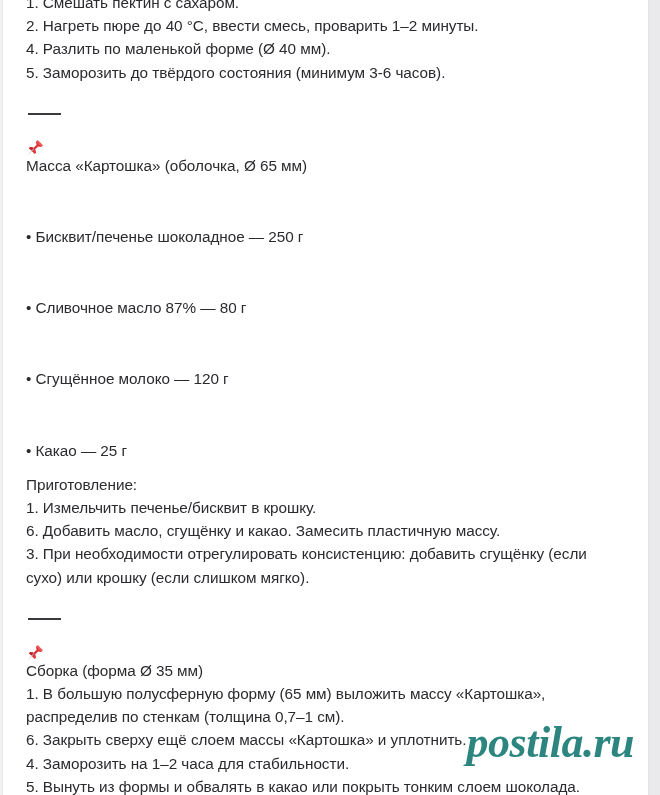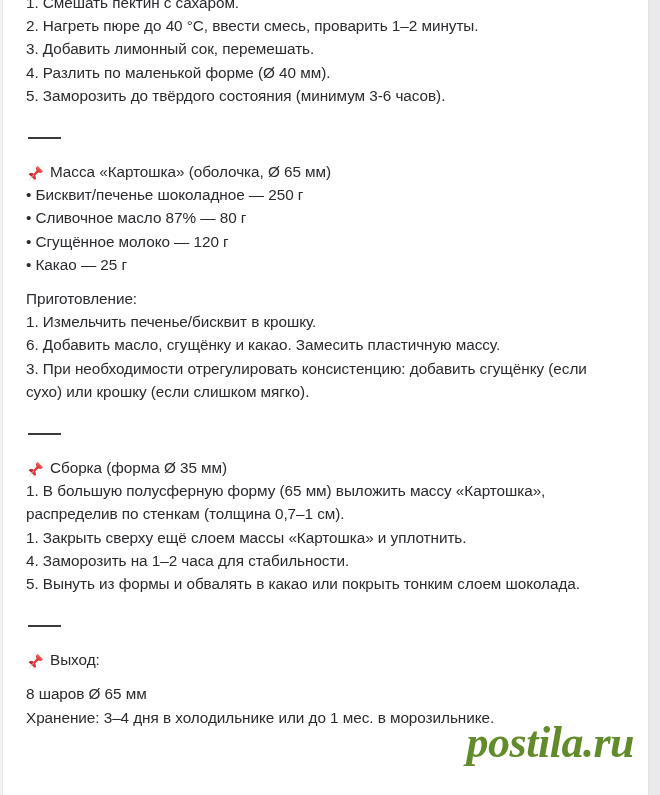--- a/index.html
+++ b/index.html
@@ -57,48 +57,49 @@
     width: 33px;
     height: 2px;
     background: #3a3a3e;
     margin: 0 0 0 2px;
   }
   .divider-wrap { height: 23px; display: flex; align-items: center; }
 
   
   .heading {
     display: flex;
-    align-items: center;
+    align-items: flex-start;
     white-space: nowrap;
+    flex-direction: column;
   }
   .pin {
     display: inline-block;
     width: 18px;
     height: 17px;
     margin-right: 6px;
     position: relative;
     top: 2px;
     flex: 0 0 auto;
   }
   .pin svg { display: block; }
   .heading-text { letter-spacing: -0.05px; }
 
-  .bullet-row { white-space: nowrap; letter-spacing: -0.05px; }
+  .bullet-row { white-space: nowrap; letter-spacing: -0.05px; margin-top: 48px; }
 
   
   #watermark {
     position: absolute;
     right: 14px;
     bottom: 30px;
     font-family: "Liberation Serif", "DejaVu Serif", serif;
     font-style: italic;
     font-weight: 700;
     font-size: 44px;
     line-height: 44px;
-    color: #4d7c0f;
+    color: #0f766e;
     opacity: 0.88;
     letter-spacing: -0.5px;
     pointer-events: none;
     user-select: none;
   }
   
   #gutter-right {
     position: absolute;
     right: 0;
     top: 0;
@@ -121,21 +122,20 @@
 <div id="screen">
 
   <div id="gutter-left"></div>
 
   <div id="card">
     <div id="flow">
 
       <div class="line">1. Смешать пектин с сахаром.</div>
 
       <div class="line">2. Нагреть пюре до 40 °C, ввести смесь, проварить 1–2 минуты.</div>
-      <div class="line">3. Добавить лимонный сок, перемешать.</div>
       <div class="line">4. Разлить по маленькой форме (Ø 40 мм).</div>
       <div class="line">5. Заморозить до твёрдого состояния (минимум 3-6 часов).</div>
 
       <div class="gap-md"></div>
       <div class="divider-wrap">
         <div class="divider"></div>
       </div>
       <div class="gap-sm"></div>
 
       <div class="heading">
@@ -174,21 +174,21 @@
             <path d="M23.5 2.5 L33.5 12.5 L29.8 16.2 L24.5 14.8 L18.6 20.7 L20.2 27.4 L17.4 30.2 L5.8 18.6 L8.6 15.8 L15.3 17.4 L21.2 11.5 L19.8 6.2 Z" fill="#e0353a"></path>
             <path d="M16.6 19.4 L2.0 34.0 L14.0 19.0 Z" fill="#b8c7d1"></path>
             <path d="M23.5 2.5 L33.5 12.5 L30.6 15.4 L20.6 5.4 Z" fill="#f05a5f"></path>
             <path d="M8.6 15.8 L15.3 17.4 L12.0 22.0 L5.8 18.6 Z" fill="#c02229"></path>
           </svg>
         </span>
         <span class="heading-text">Сборка (форма Ø 35 мм)</span>
       </div>
 
       <div class="wrapline">1. В большую полусферную форму (65 мм) выложить массу «Картошка», распределив по стенкам (толщина 0,7–1 см).</div>
-      <div class="line">1. Закрыть сверху ещё слоем массы «Картошка» и уплотнить.</div>
+      <div class="line">6. Закрыть сверху ещё слоем массы «Картошка» и уплотнить.</div>
       <div class="line">4. Заморозить на 1–2 часа для стабильности.</div>
       <div class="wrapline">5. Вынуть из формы и обвалять в какао или покрыть тонким слоем шоколада.</div>
 
       <div class="gap-md"></div>
       <div class="divider-wrap">
         <div class="divider"></div>
       </div>
       <div class="gap-sm"></div>
 
       <div class="heading">

